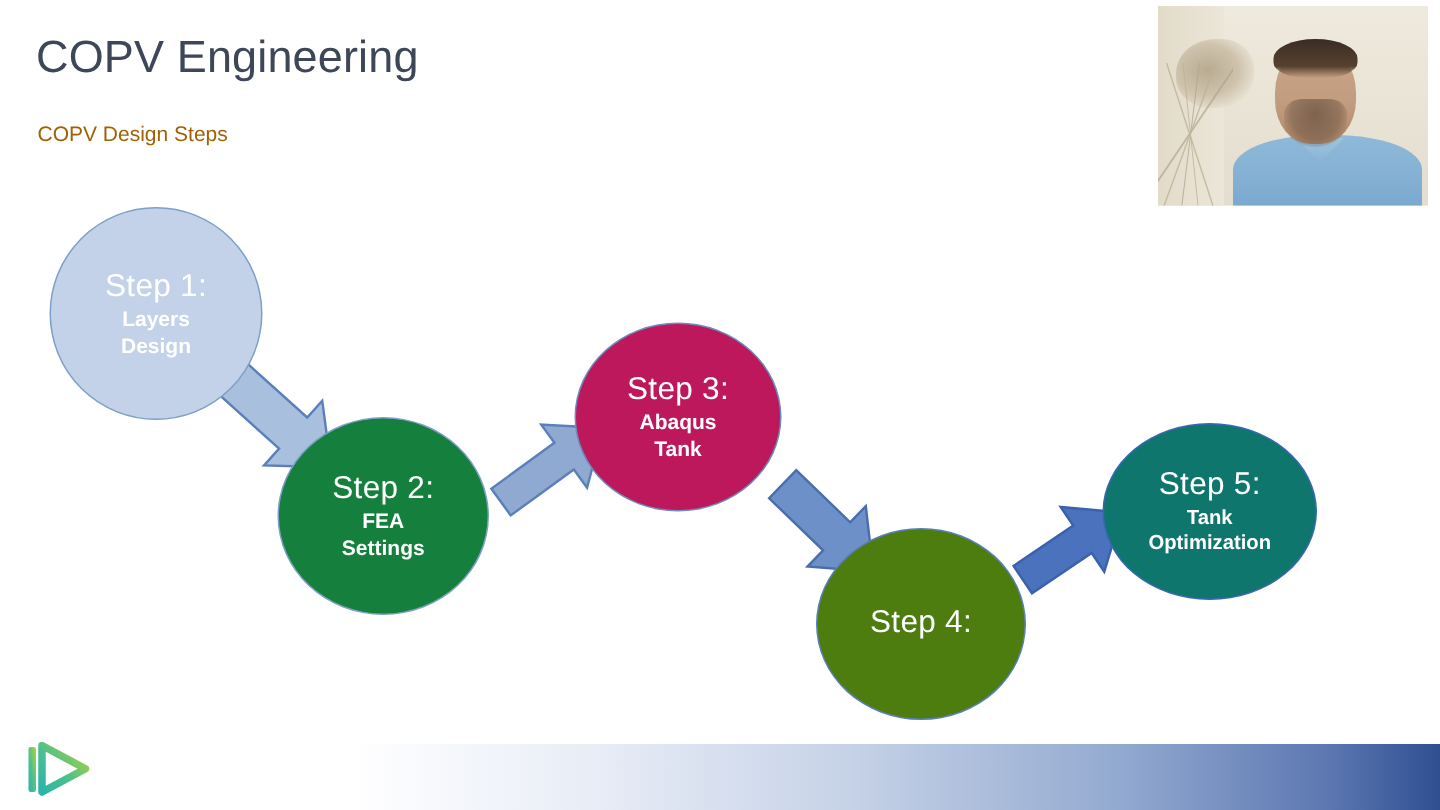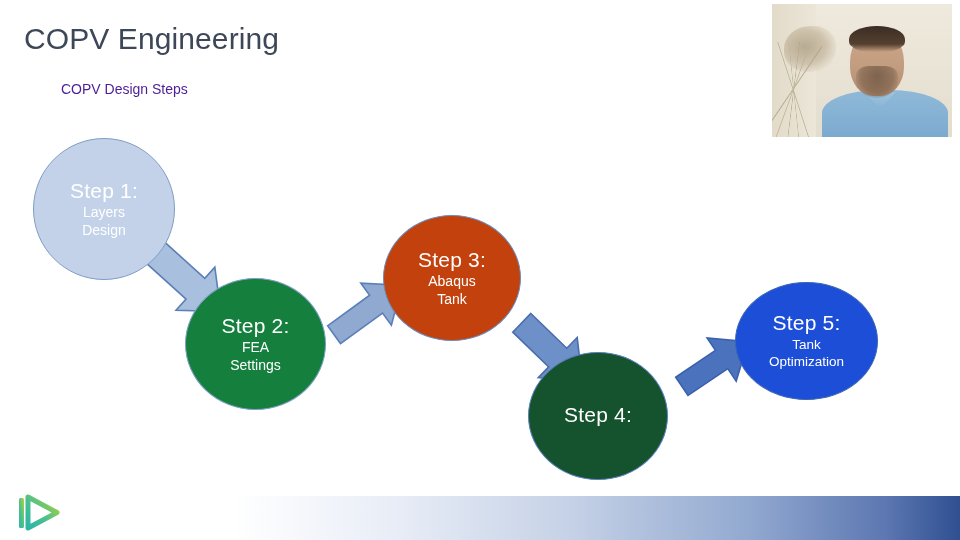--- a/index.html
+++ b/index.html
@@ -34,23 +34,22 @@
     color: #3d4758;
     letter-spacing: 0.1px;
     white-space: nowrap;
   }
   #slide-subtitle {
     position: absolute;
     left: 25px;
     top: 81px;
     font-size: 14px;
     font-weight: normal;
-    color: #4c1d95;
+    color: #a16207;
     white-space: nowrap;
-    margin-left: 36px;
   }
 
   
   #flow-diagram {
     position: absolute;
     left: 0; top: 0;
     width: 792px;
     height: 540px;
   }
   .step-node {
@@ -66,43 +65,43 @@
     line-height: 1.12;
   }
   .step-title {
     font-size: 21px;
     font-weight: normal;
     letter-spacing: 0.2px;
     margin-bottom: 2px;
   }
   .step-desc {
     font-size: 14px;
-    font-weight: normal;
+    font-weight: bold;
     line-height: 1.25;
   }
 
   #step-node-1 {
     left: 33px;  top: 138px;  width: 142px; height: 142px;
     background: #c3d2e8; border: 1px solid #7e9fc6;
   }
   #step-node-2 {
     left: 185px; top: 278px;  width: 141px; height: 132px;
     background: #15803d; border: 1px solid #7e9fc6;
   }
   #step-node-3 {
     left: 383px; top: 215px;  width: 138px; height: 126px;
-    background: #c2410c; border: 1px solid #6a8cbe; text-align: center;
+    background: #be185d; border: 1px solid #6a8cbe; text-align: center;
   }
   #step-node-4 {
-    left: 528px; top: 352px;  width: 140px; height: 128px;
-    background: #14532d; border: 1px solid #5a7fbb;
+    left: 544px; top: 352px;  width: 140px; height: 128px;
+    background: #4d7c0f; border: 1px solid #5a7fbb;
   }
   #step-node-5 {
     left: 735px; top: 282px;  width: 143px; height: 118px;
-    background: #1d4ed8; border: 1px solid #3a66b4;
+    background: #0f766e; border: 1px solid #3a66b4;
   }
   #step-node-4 .step-title,
   #step-node-5 .step-title { font-size: 21px; }
   #step-node-5 .step-desc  { font-size: 13.5px; }
 
   
   .arrow {
     position: absolute;
     transform-origin: 50% 50%;
   }

